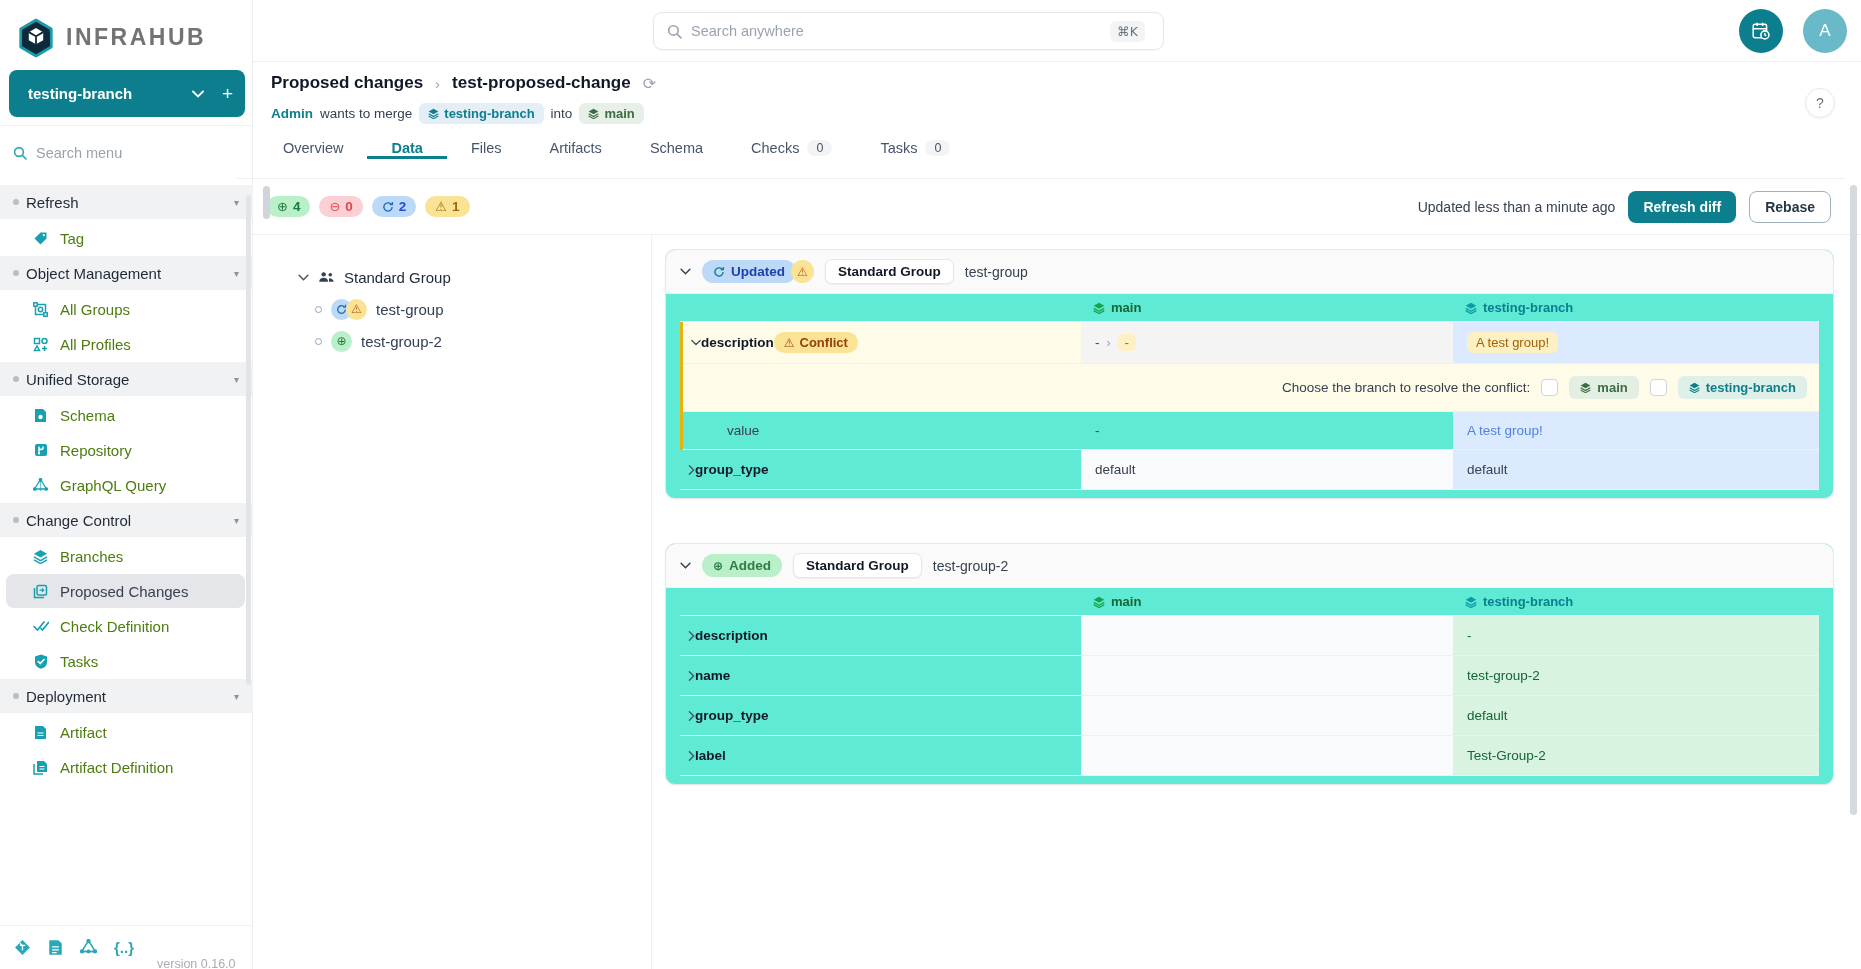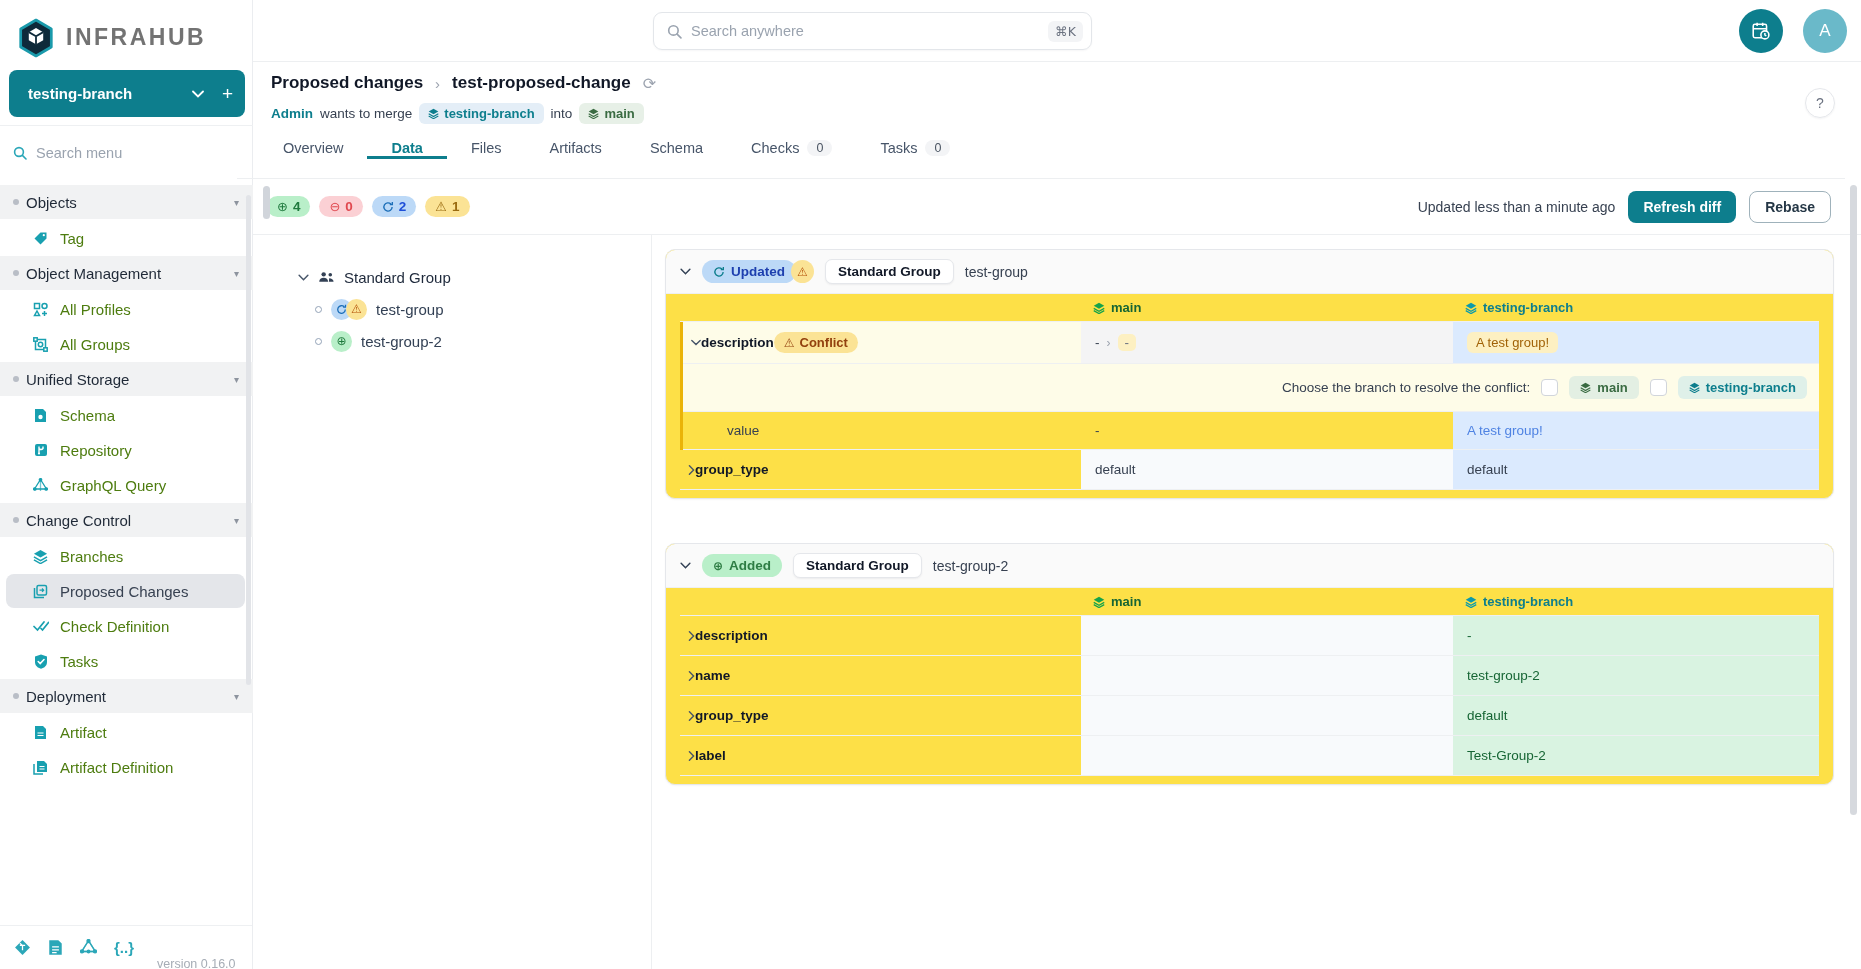--- a/index.html
+++ b/index.html
@@ -30,21 +30,21 @@
   .side-item { height:34px; display:flex; align-items:center; gap:11px; padding-left:26px; color:#4d7c0f; font-size:15px; margin:1px 8px 1px 6px; border-radius:8px; }
   .side-item.active { background:#e4e6ea; color:#374151; }
   .side-item .si { color:#18a0b0; width:17px; display:flex; justify-content:center; }
   .side-footer { position:absolute; left:0; bottom:0; width:252px; height:44px; border-top:1px solid #eef0f2; display:flex; align-items:center; gap:17px; padding-left:14px; }
   .side-footer .fi { color:#2ba7b8; }
   .version { color:#a6adb6; font-size:12.5px; margin-left:6px;margin-top:33px; }
   .side-scroll { position:absolute; left:246px; top:195px; width:5px; height:490px; background:#e2e4e8; border-radius:3px; }
 
   
   .topbar { position:absolute; left:253px; top:0; width:1608px; height:62px; background:#fff; border-bottom:1px solid #edeff1; }
-  .search-any { position:absolute; left:400px; top:12px; width:439px; height:38px; border:1px solid #e3e6ea; border-radius:9px; box-shadow:0 1px 2px rgba(16,24,40,.04); display:flex; align-items:center; padding:0 8px 0 13px; gap:9px; }
+  .search-any { position:absolute; left:400px; top:12px; width:511px; height:38px; border:1px solid #e3e6ea; border-radius:9px; box-shadow:0 1px 2px rgba(16,24,40,.04); display:flex; align-items:center; padding:0 18px 0 13px; gap:9px; }
   .search-any input { border:none; outline:none; flex:1; font-size:14.5px; color:#4b5563; font-family:"Liberation Sans",sans-serif; }
   .search-any input::placeholder { color:#9aa3af; }
   .kbd { background:#f3f4f6; border-radius:6px; color:#6b7280; font-size:12.5px; padding:3px 7px; font-family:"DejaVu Sans",sans-serif; }
   .cal-btn { position:absolute; left:1486px; top:9px; width:44px; height:44px; border-radius:50%; background:#0d7e8d; display:flex; align-items:center; justify-content:center; }
   .avatar { position:absolute; left:1550px; top:9px; width:44px; height:44px; border-radius:50%; background:#6ab9c9; color:#fff; display:flex; align-items:center; justify-content:center; font-size:17px; }
 
   
   .pagehead { position:absolute; left:253px; top:62px; width:1608px; height:78px; }
   .crumbs { position:absolute; left:18px; top:11px; display:flex; align-items:center; gap:12px; font-size:17px; font-weight:700; color:#111827; }
   .crumbs .sep { color:#9ca3af; font-weight:400; font-size:15px; }
@@ -83,21 +83,21 @@
   .tree-row { display:flex; align-items:center; gap:9px; height:32px; font-size:15px; color:#334155; }
   .tree-root { padding-left:45px; color:#1e293b; }
   .tree-child { padding-left:62px; }
   .tbullet { width:7px; height:7px; border:1.4px solid #94a3b8; border-radius:50%; }
   .cbadge { width:21px; height:21px; border-radius:50%; display:flex; align-items:center; justify-content:center; font-size:12px; font-family:"DejaVu Sans",sans-serif; }
   .cbadge.blue { background:#bcd9f7; color:#1d6fb8; }
   .cbadge.yellow { background:#fbe395; color:#b45309; margin-left:-6px; }
   .cbadge.green { background:#b9efc9; color:#1f7a3d; }
 
   .diff-area { position:absolute; left:652px; top:235px; width:1209px; height:734px; }
-  .card { margin-left:13px; width:1169px; border:1px solid #e5e7eb; border-radius:10px; background:#fde047; box-shadow:0 1px 2px rgba(16,24,40,.04); overflow:hidden; }
+  .card { margin-left:13px; width:1169px; border:1px solid #e5e7eb; border-radius:10px; background:#5eead4; box-shadow:0 1px 2px rgba(16,24,40,.04); overflow:hidden; }
   .card1 { margin-top:14px; }
   .card2 { margin-top:44px; }
   .card-header { height:44px; background:#fafafa; border-bottom:1px solid #eef0f2; display:flex; align-items:center; gap:11px; padding:0 16px 0 14px; }
   .chev-ic { color:#334155; }
   .status-pill { display:inline-flex; align-items:center; gap:6px; border-radius:999px; padding:4px 11px; font-size:13.5px; font-weight:600; }
   .status-pill.blue { background:#bcd9f7; color:#1e40af; }
   .status-pill.green { background:#b9efc9; color:#2e7d44; }
   .warn-circle { width:23px; height:23px; border-radius:50%; background:#fbe395; color:#b45309; display:flex; align-items:center; justify-content:center; font-size:12px; font-family:"DejaVu Sans",sans-serif; margin-left:-5px; }
   .kind-pill { background:#fff; border:1px solid #e5e7eb; box-shadow:0 1px 2px rgba(16,24,40,.06); border-radius:7px; padding:4px 12px; font-size:13.5px; font-weight:700; color:#111827; }
   .obj-name { font-size:14px; color:#374151; }
@@ -175,59 +175,59 @@
           <path d="M9.4 9.4 L13 13" stroke="#2ba7b8" stroke-width="1.6" stroke-linecap="round"></path>
         </svg>
     </span>
     <input placeholder="Search menu" style="">
   </div>
 
   <div class="menu">
 
     <div class="sec-header">
       <span class="dot"></span>
-      <span>Objects</span>
+      <span>Refresh</span>
       <span class="tri">▾</span>
     </div>
     <div class="side-item">
       <span class="si">
         <svg width="15" height="15" viewBox="0 0 15 15">
             <path d="M1.5 7.5 L7.5 1.5 H13.5 V7.5 L7.5 13.5 Z" fill="#18a0b0"></path>
             <circle cx="10.8" cy="4.2" r="1.1" fill="#fff"></circle>
           </svg>
       </span>
       <span>Tag</span>
     </div>
 
     <div class="sec-header">
       <span class="dot"></span>
       <span>Object Management</span>
       <span class="tri">▾</span>
+    </div>
+    <div class="side-item">
+      <span class="si">
+        <svg width="15" height="15" viewBox="0 0 15 15" stroke="#18a0b0" stroke-width="1.5" fill="none">
+            <rect x="2.5" y="2.5" width="10" height="10"></rect>
+            <circle cx="7.5" cy="7.5" r="2.2"></circle>
+            <rect x="0.8" y="0.8" width="3.4" height="3.4" fill="#fff"></rect>
+            <rect x="10.8" y="10.8" width="3.4" height="3.4" fill="#fff"></rect>
+          </svg>
+      </span>
+      <span>All Groups</span>
     </div>
     <div class="side-item">
       <span class="si">
         <svg width="15" height="15" viewBox="0 0 15 15" stroke="#18a0b0" stroke-width="1.5" fill="none">
             <rect x="1.5" y="1.5" width="5" height="5"></rect>
             <circle cx="11.5" cy="4" r="2.5"></circle>
             <path d="M4 9 L6.5 13.5 H1.5 Z"></path>
             <path d="M11.5 9 v5 M9 11.5 h5"></path>
           </svg>
       </span>
       <span>All Profiles</span>
-    </div>
-    <div class="side-item">
-      <span class="si">
-        <svg width="15" height="15" viewBox="0 0 15 15" stroke="#18a0b0" stroke-width="1.5" fill="none">
-            <rect x="2.5" y="2.5" width="10" height="10"></rect>
-            <circle cx="7.5" cy="7.5" r="2.2"></circle>
-            <rect x="0.8" y="0.8" width="3.4" height="3.4" fill="#fff"></rect>
-            <rect x="10.8" y="10.8" width="3.4" height="3.4" fill="#fff"></rect>
-          </svg>
-      </span>
-      <span>All Groups</span>
     </div>
 
     <div class="sec-header">
       <span class="dot"></span>
       <span>Unified Storage</span>
       <span class="tri">▾</span>
     </div>
     <div class="side-item">
       <span class="si">
         <svg width="13" height="15" viewBox="0 0 13 15">

